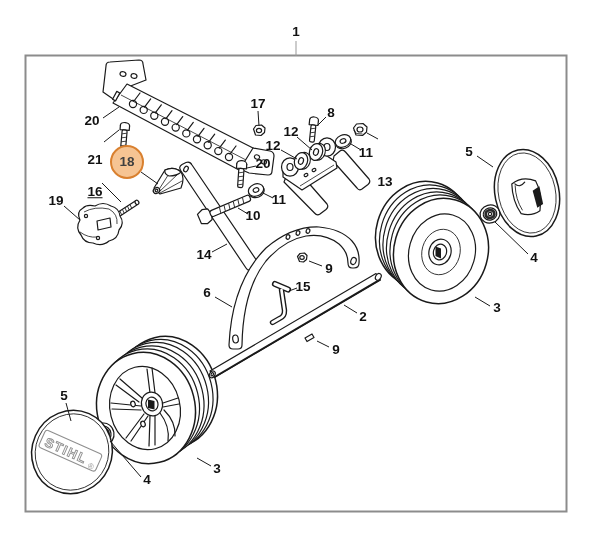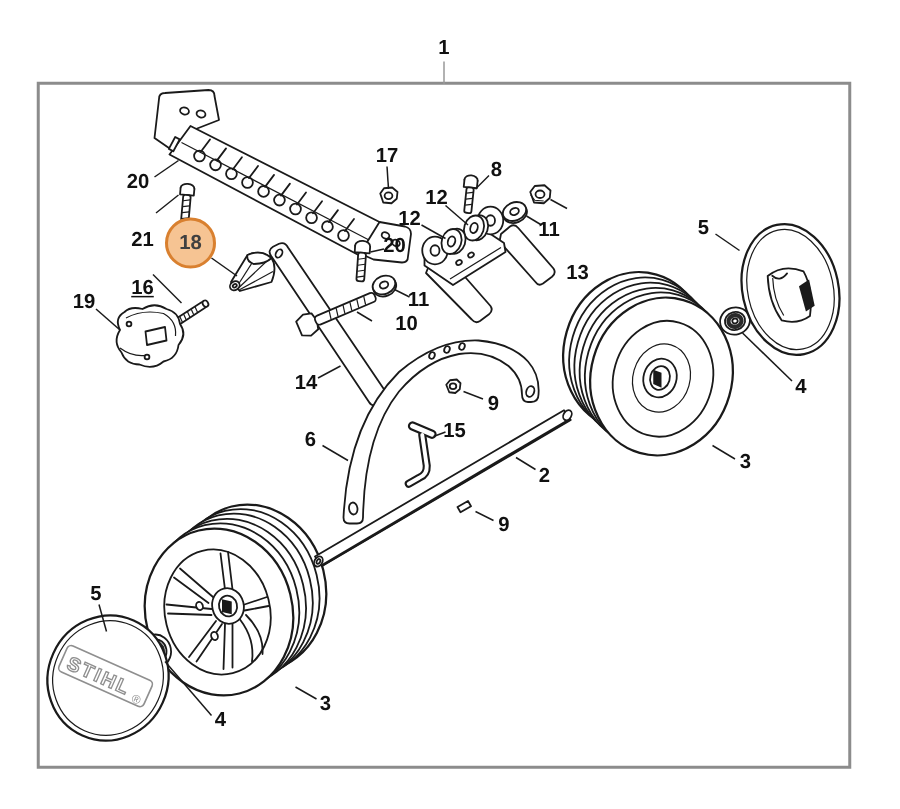--- a/index.html
+++ b/index.html
@@ -338,21 +338,21 @@
       <div class="callout" style="left: 385px; top: 141px; margin-top: 41px;">13</div>
       <div class="callout" style="left: 95px; top: 145px; margin-top: 15px;">21</div>
       <div class="callout" style="left: 273px; top: 146px;">12</div>
       <div class="callout" style="left: 469px; top: 152px;">5</div>
       <div class="callout" style="left: 366px; top: 153px;">11</div>
       <div class="callout highlighted" style="left: 127px; top: 162px;">18</div>
       <div class="callout" style="left: 263px; top: 164px;">20</div>
       <div class="callout" style="left: 95px; top: 192px; text-decoration: underline;">16</div>
       <div class="callout" style="left: 279px; top: 200px;">11</div>
       <div class="callout" style="left: 56px; top: 201px;">19</div>
-      <div class="callout" style="left: 253px; top: 216px; margin-left: 18px;">10</div>
+      <div class="callout" style="left: 253px; top: 216px;">10</div>
       <div class="callout" style="left: 204px; top: 255px;">14</div>
       <div class="callout" style="left: 534px; top: 258px;">4</div>
       <div class="callout" style="left: 329px; top: 269px;">9</div>
       <div class="callout" style="left: 303px; top: 287px; text-align: right;">15</div>
       <div class="callout" style="left: 207px; top: 293px;">6</div>
       <div class="callout" style="left: 497px; top: 308px;">3</div>
       <div class="callout" style="left: 363px; top: 317px;">2</div>
       <div class="callout" style="left: 336px; top: 350px;">9</div>
       <div class="callout" style="left: 64px; top: 396px;">5</div>
       <div class="callout" style="left: 217px; top: 469px;">3</div>

